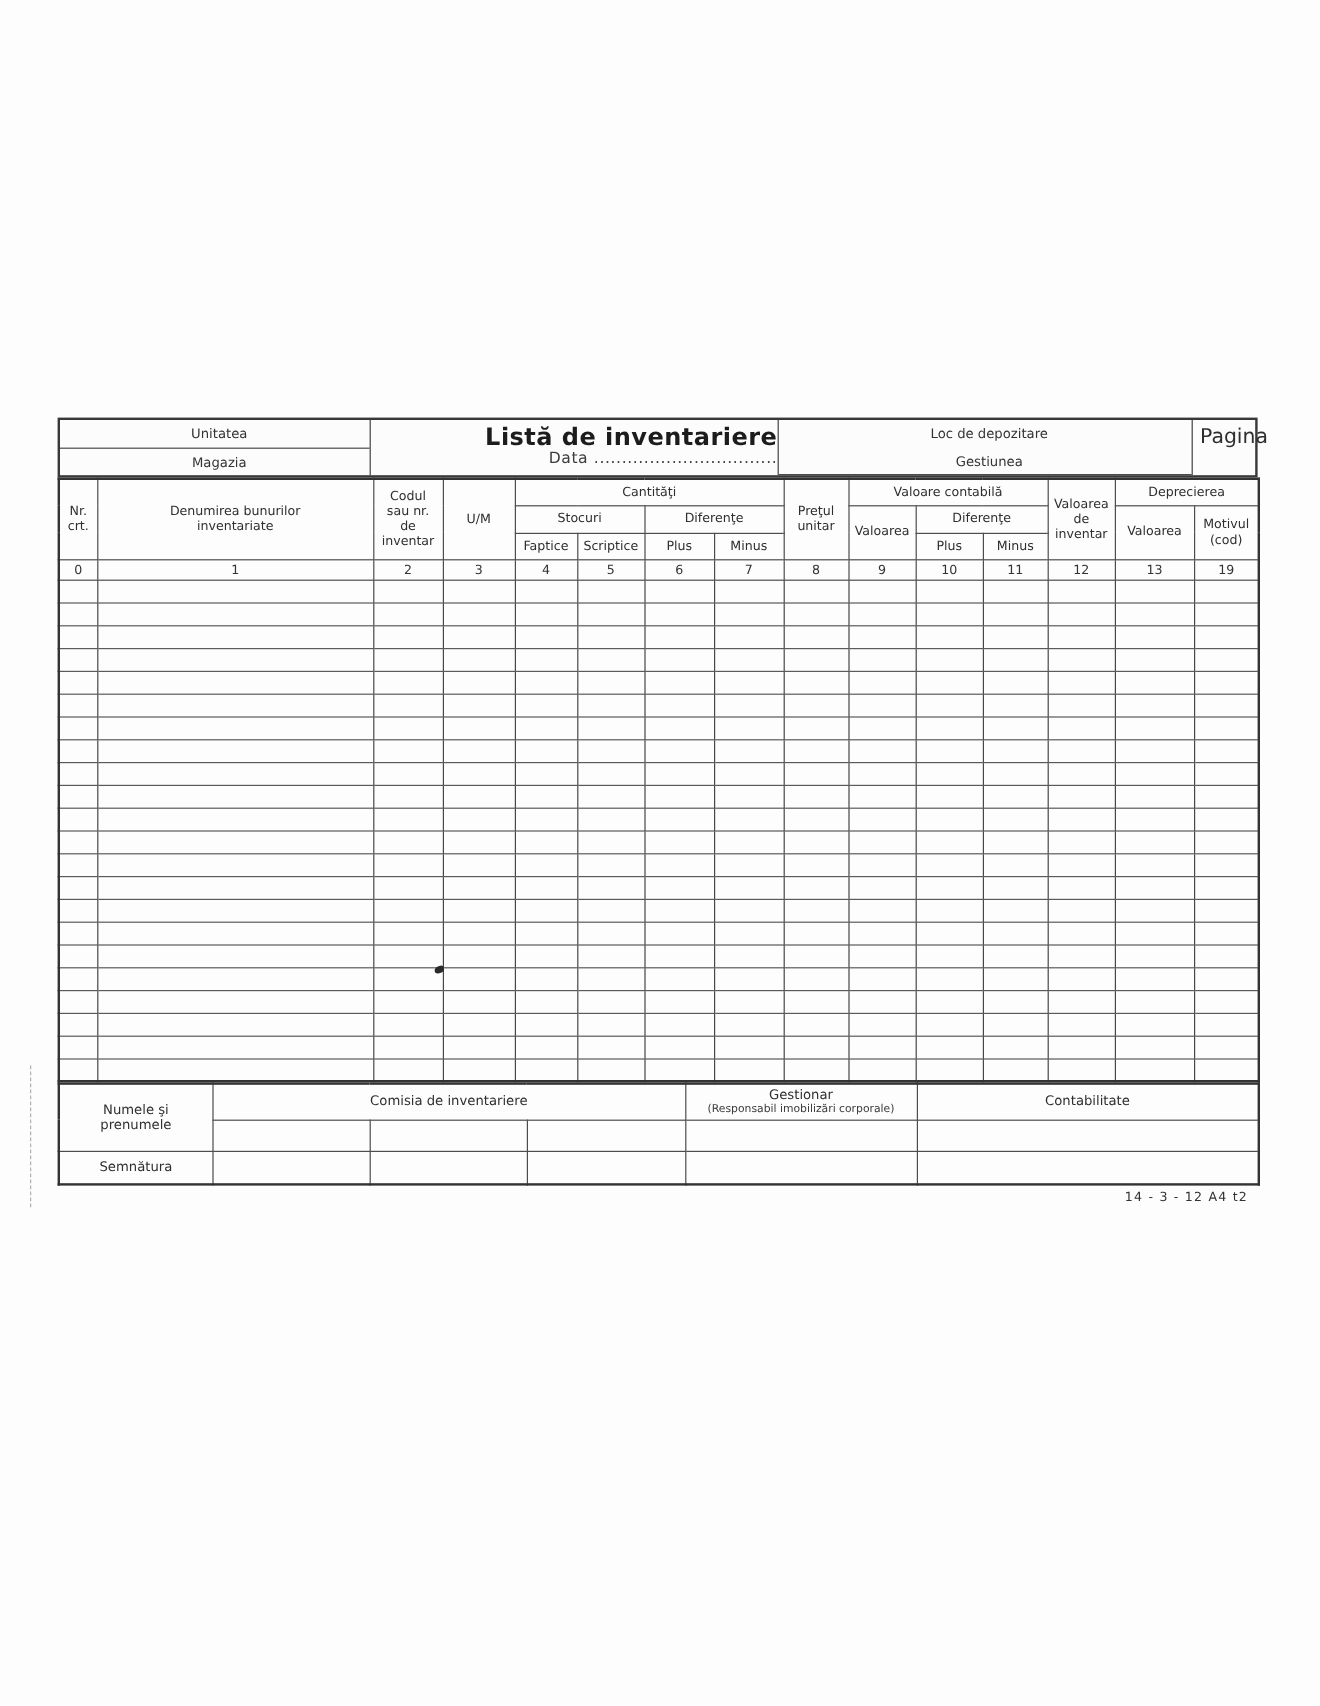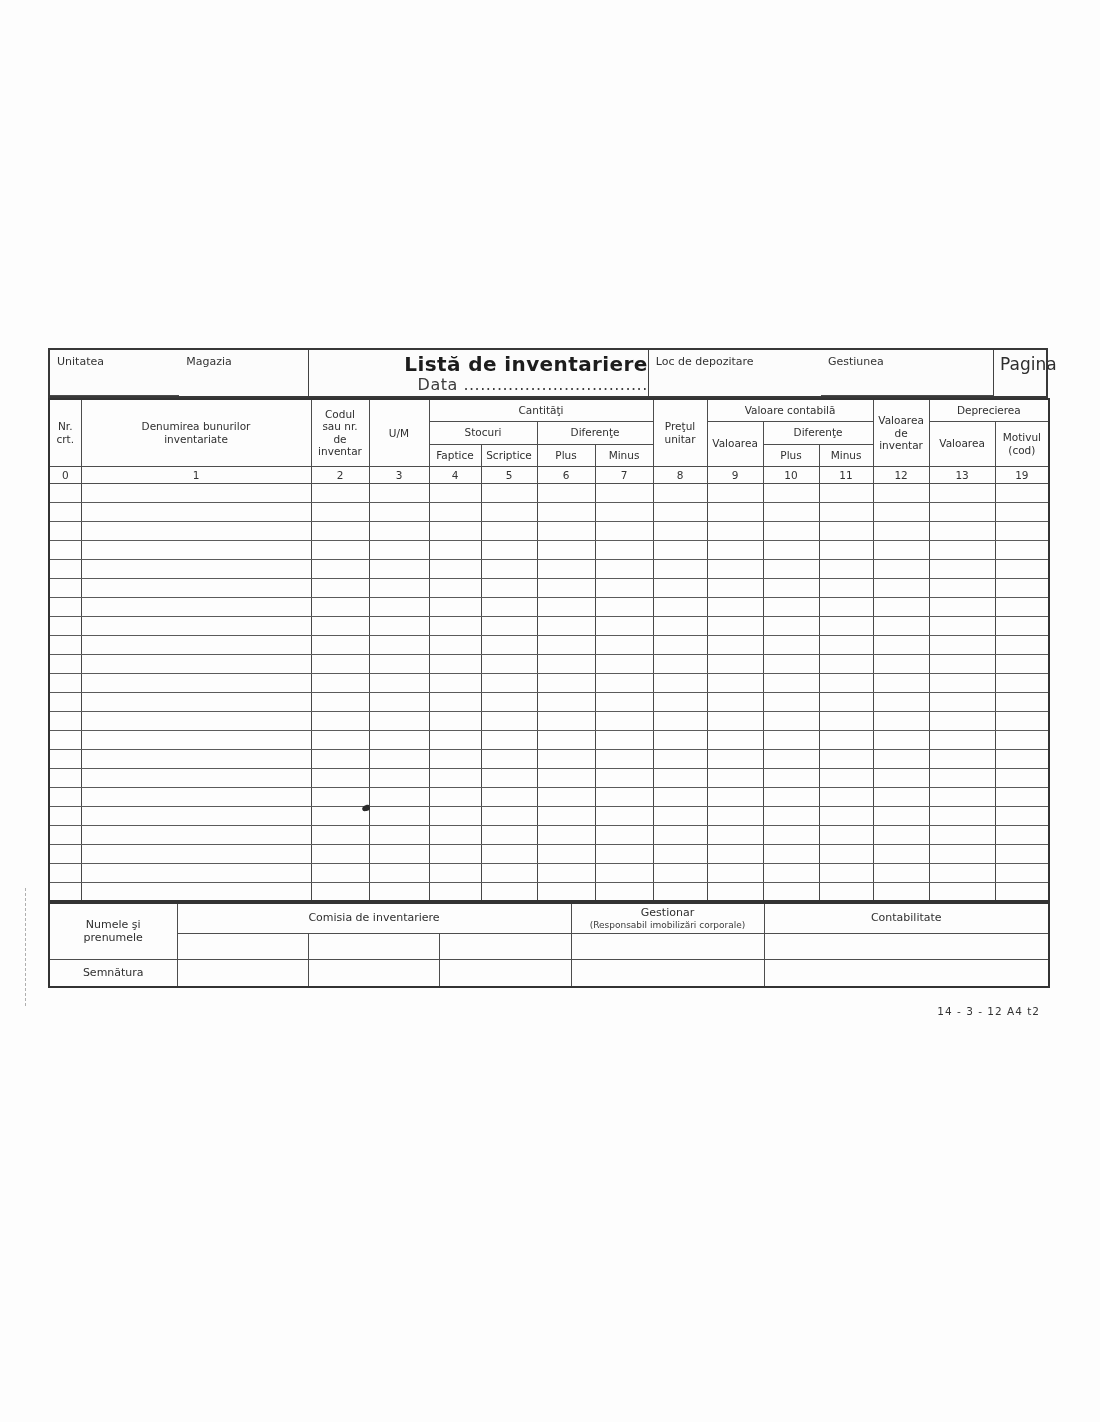--- a/index.html
+++ b/index.html
@@ -9,28 +9,28 @@
     background: #fdfdfd; overflow: hidden;
     font-family: "DejaVu Sans", "Liberation Sans", sans-serif;
     color: #2e2e2e;
   }
   .form { position: absolute; left: 48px; top: 348px; width: 1000px; }
 
   
   .top-strip { display: flex; height: 50px; border: 2px solid #383838; background: #fcfcfc; }
   .tbox { border-right: 1px solid #424242; }
   .tbox:last-child { border-right: none; }
-  .field-col { display: flex; flex-direction: row; }
+  .field-col { display: flex; flex-direction: column; text-align: center; }
   .left-box { width: 260px; }
   .right-box { width: 346px; }
   .frow { flex: 1; font-size: 11px; color: #333; padding: 5px 0 0 7px; }
   .frow.first { border-bottom: 1px solid #4a4a4a; }
   .title-box { width: 340px; text-align: right; }
   .form-title { font-size: 20px; font-weight: bold; color: #1c1c1c; letter-spacing: 0.4px; padding-top: 2px; }
-  .data-line { font-size: 16px; color: #3d3d3d; margin-top: -1px; letter-spacing: 0.5px; }
+  .data-line { font-size: 13px; color: #3d3d3d; margin-top: -1px; letter-spacing: 0.5px; }
   .pagina-box { width: 52px; font-size: 17px; padding: 4px 0 0 6px; }
 
   
   table.inv { border-collapse: collapse; width: 1000px; table-layout: fixed; border: 2px solid #333; }
   .inv th, .inv td { border: 1px solid #4d4d4d; }
   .inv thead th {
     font-weight: normal; font-size: 10.5px; color: #2f2f2f;
     text-align: center; vertical-align: middle; line-height: 1.18; padding: 1px;
   }
   .pre { white-space: pre-line; }
@@ -44,21 +44,21 @@
   table.sig { border-collapse: collapse; width: 1000px; table-layout: fixed; border: 2px solid #333; }
   .sig td {
     border: 1px solid #4d4d4d; font-size: 11px; color: #2f2f2f;
     text-align: center; vertical-align: middle; line-height: 1.25;
   }
   .sig .r1 td { height: 30px; }
   .sig .r2 td { height: 26px; }
   .sig .r3 td { height: 28px; }
   .gest-sub { font-size: 9px; color: #3a3a3a; }
 
-  .form-code { text-align: right; font-size: 10.5px; color: #333; letter-spacing: 1px; padding: 17px 8px 0 0; }
+  .form-code { text-align: right; font-size: 10.5px; color: #333; letter-spacing: 1px; padding: 4px 8px 0 0; }
 
   
   .artifact-line { position: absolute; left: 25px; top: 888px; height: 118px; width: 0; border-left: 1px dashed #8f8f8f; opacity: 0.7; }
   .ink-mark { position: absolute; left: 362px; top: 805px; width: 8px; height: 6px; background: #2a2a2a; border-radius: 65% 35% 55% 45%; transform: rotate(-12deg); }
 </style>
 </head>
 <body>
 
 <div class="page">
 

